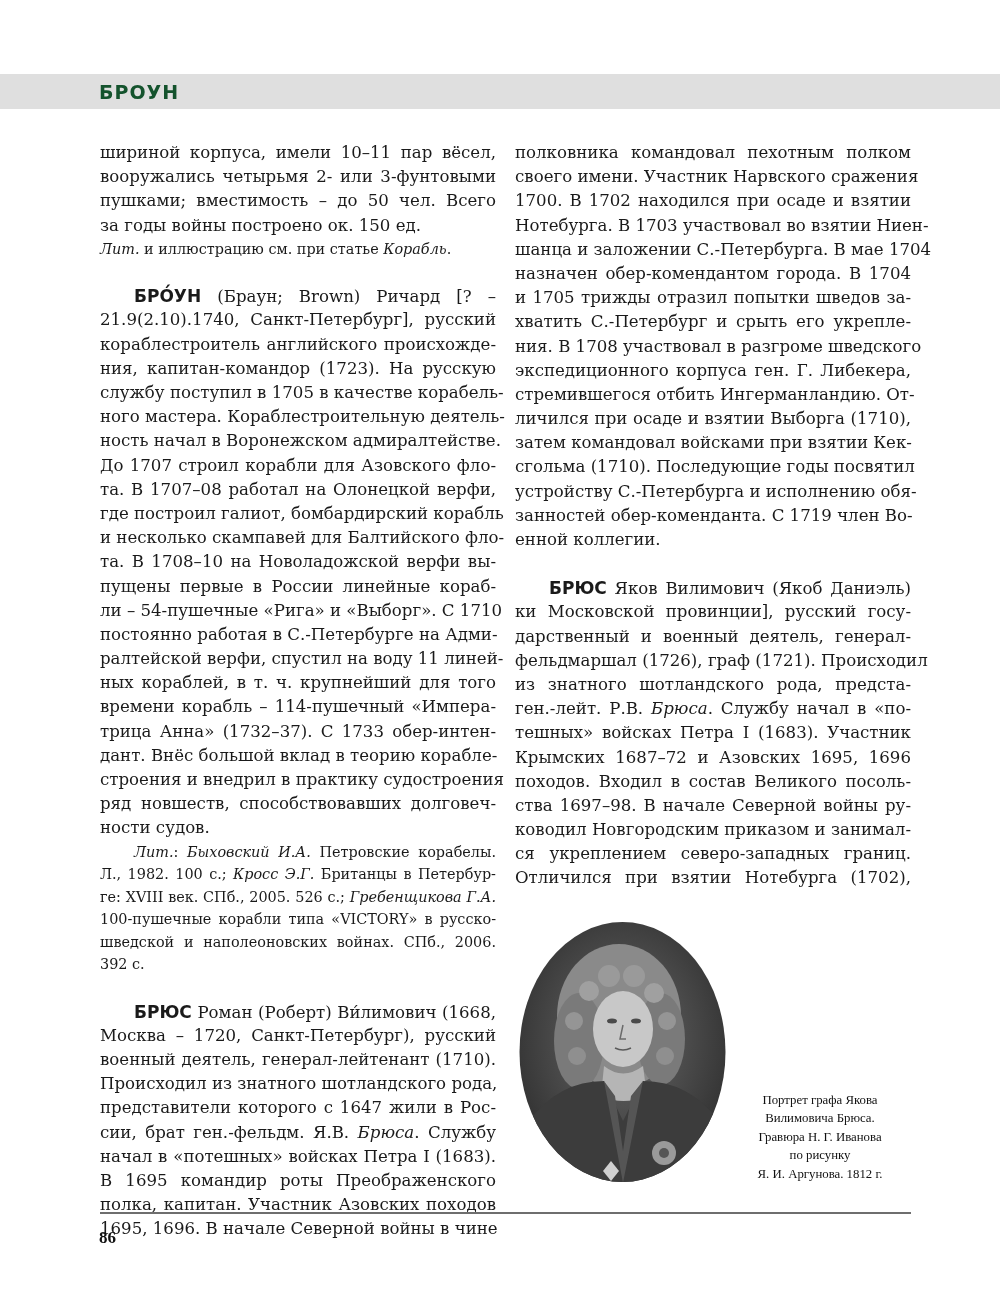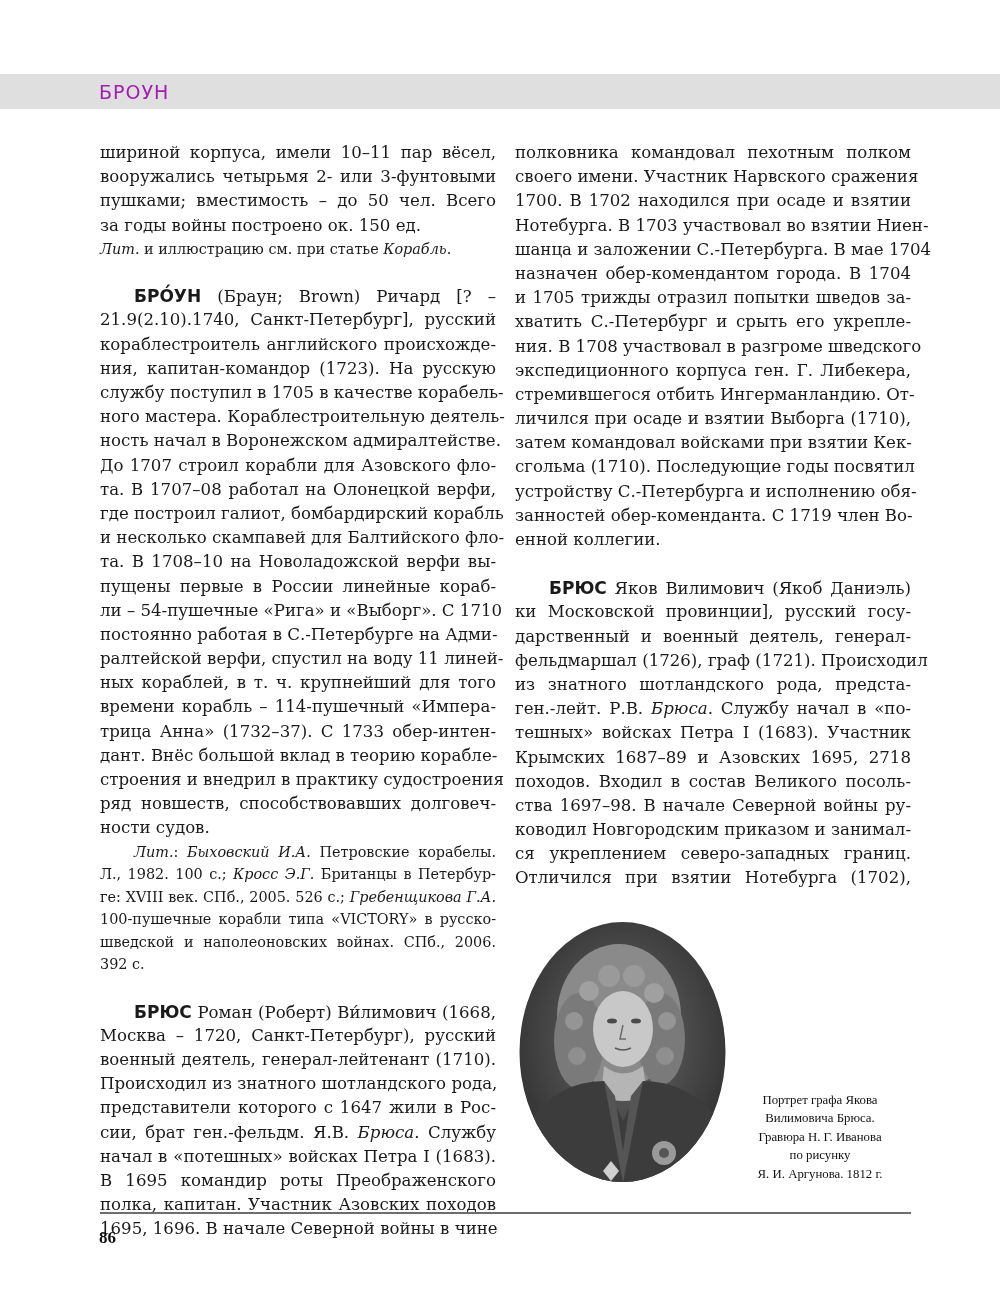--- a/index.html
+++ b/index.html
@@ -1,20 +1,20 @@
 <!DOCTYPE html>
 <html><head>
 <meta charset="utf-8">
 <style>
   html, body { margin: 0; padding: 0; background: #ffffff; }
   body { width: 1000px; height: 1312px; position: relative; overflow: hidden;
          font-family: "DejaVu Serif", "Liberation Serif", serif; color: #1a1a1a; }
   .header-band { position: absolute; left: 0; top: 74px; width: 1000px; height: 35px; background: #dfdfdf; }
   .header-title { position: absolute; left: 99px; top: 81px; font-family: "DejaVu Sans", sans-serif;
-                  font-size: 19px; font-weight: 400; letter-spacing: 1px; color: #a21caf; }
+                  font-size: 19px; font-weight: 700; letter-spacing: 1px; color: #14532d; }
   .col { position: absolute; width: 396px; font-size: 16.6px; line-height: 24.2px; text-align: justify; }
   .col-left { left: 100px; top: 141px; }
   .col-right { left: 515px; top: 141px; width: 396px; }
   .line { display: block; white-space: nowrap; text-align: justify; text-align-last: justify; height: 24.2px; overflow: visible; }
   .line.last { text-align-last: left; }
   .lit { font-size: 14.4px; line-height: 22.5px; }
   .lit .line { height: 22.5px; }
   .indent { padding-left: 34px; }
   .hw { font-family: "DejaVu Sans", sans-serif; font-weight: bold; font-size: 17px; }
   .it { font-style: italic; }
@@ -120,21 +120,21 @@
   <div class="gap"></div>
 
   <div>
     <span class="line indent"><span class="hw">БРЮС</span><span> Яков Вилимович (Якоб Даниэль)</span></span>
     <span class="line">ки Московской провинции], русский госу-</span>
     <span class="line">дарственный и военный деятель, генерал-</span>
     <span class="line">фельдмаршал (1726), граф (1721). Происходил</span>
     <span class="line">из знатного шотландского рода, предста-</span>
     <span class="line"><span>ген.-лейт. Р.В. </span><span class="it">Брюса</span><span>. Службу начал в «по-</span></span>
     <span class="line">тешных» войсках Петра I (1683). Участник</span>
-    <span class="line">Крымских 1687–89 и Азовских 1695, 2718</span>
+    <span class="line">Крымских 1687–72 и Азовских 1695, 1696</span>
     <span class="line">походов. Входил в состав Великого посоль-</span>
     <span class="line">ства 1697–98. В начале Северной войны ру-</span>
     <span class="line">ководил Новгородским приказом и занимал-</span>
     <span class="line">ся укреплением северо-западных границ.</span>
     <span class="line">Отличился при взятии Нотебурга (1702),</span>
   </div>
 </div>
 
 <div class="portrait">
   <svg width="207" height="262" viewBox="0 0 207 262">

